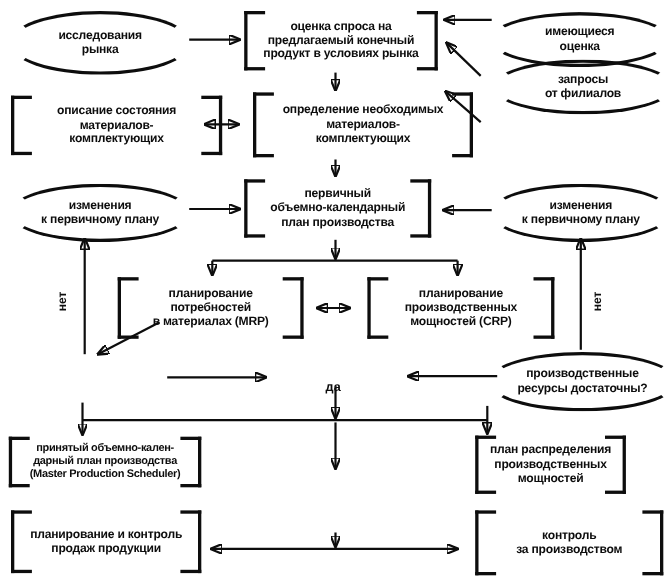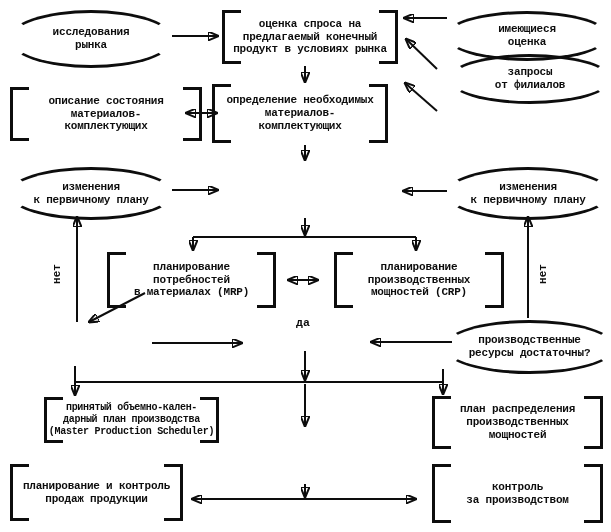--- a/index.html
+++ b/index.html
@@ -1,27 +1,27 @@
 <!DOCTYPE html>
 <html><head>
 <meta charset="utf-8">
 <style>
   html,body { margin:0; padding:0; background:#ffffff; }
   .stage {
     position:relative; width:611px; height:532px; background:#ffffff;
-    font-family:Liberation Mono, monospace; color:#0d0d0d; overflow:hidden;
+    font-family:Liberation Sans, sans-serif; color:#0d0d0d; overflow:hidden;
   }
   .arrow-layer { position:absolute; left:0; top:0; width:611px; height:532px; }
   .arrow-layer line, .arrow-layer path { stroke:#0d0d0d; stroke-width:2; fill:none; }
   .node {
     position:absolute; display:flex; align-items:center; justify-content:center;
     text-align:center; font-weight:bold; font-size:11px; line-height:1.18;
     white-space:pre-line; letter-spacing:-0.2px;
   }
-  .tight { font-size:10px; letter-spacing:-0.3px;margin-left:36px; }
+  .tight { font-size:10px; letter-spacing:-0.3px; }
   
   .bracket::before, .bracket::after {
     content:""; position:absolute; top:0; bottom:0; width:16px;
     border:3px solid #0d0d0d; pointer-events:none;
   }
   .bracket::before { left:0;  border-right:none; }
   .bracket::after  { right:0; border-left:none;  }
   
   .oval {
     border:3px solid transparent;
@@ -79,46 +79,49 @@
 предлагаемый конечный
 продукт в условиях рынка</div>
   <div class="node oval" style="left:445px;top:11px;width:158px;height:44px">имеющиеся
 оценка</div>
   <div class="node oval" style="left:448px;top:54px;width:158px;height:44px">запросы
 от филиалов</div>
 
   <div class="node bracket" style="left:10px;top:87px;width:192px;height:54px">описание состояния
 материалов-
 комплектующих</div>
-  <div class="node bracket" style="left:212px;top:84px;width:176px;height:59px">определение необходимых
+  <div class="node bracket" style="left:230px;top:84px;width:200px;height:59px">определение необходимых
 материалов-
 комплектующих</div>
 
   <div class="node oval" style="left:8px;top:167px;width:160px;height:47px">изменения
 к первичному плану</div>
+  <div class="node bracket" style="left:222px;top:163px;width:170px;height:53px">первичный
+объемно-календарный
+план производства</div>
   <div class="node oval" style="left:445px;top:167px;width:160px;height:47px">изменения
 к первичному плану</div>
 
   <div class="node bracket" style="left:107px;top:252px;width:169px;height:56px">планирование
 потребностей
 в материалах (MRP)</div>
   <div class="node bracket" style="left:334px;top:252px;width:170px;height:56px">планирование
 производственных
 мощностей (CRP)</div>
 
   <div class="node oval" style="left:443px;top:320px;width:167px;height:48px">производственные
 ресурсы достаточны?</div>
-  <div class="flow-label" style="left:296px;top:316px">да</div>
+  <div class="flow-label" style="left:296px;top:346px">да</div>
   <div class="no-label" style="left:39px;top:268px">нет</div>
   <div class="no-label" style="left:525px;top:268px">нет</div>
 
   <div class="node bracket tight" style="left:8px;top:397px;width:175px;height:46px">принятый объемно-кален-
 дарный план производства
 (Master Production Scheduler)</div>
-  <div class="node bracket" style="left:432px;top:396px;width:171px;height:53px">план распределения
+  <div class="node bracket" style="left:432px;top:396px;width:137px;height:53px">план распределения
 производственных
 мощностей</div>
 
   <div class="node bracket" style="left:10px;top:464px;width:173px;height:57px">планирование и контроль
 продаж продукции</div>
   <div class="node bracket" style="left:432px;top:464px;width:171px;height:59px">контроль
 за производством</div>
 
 </div>
 

